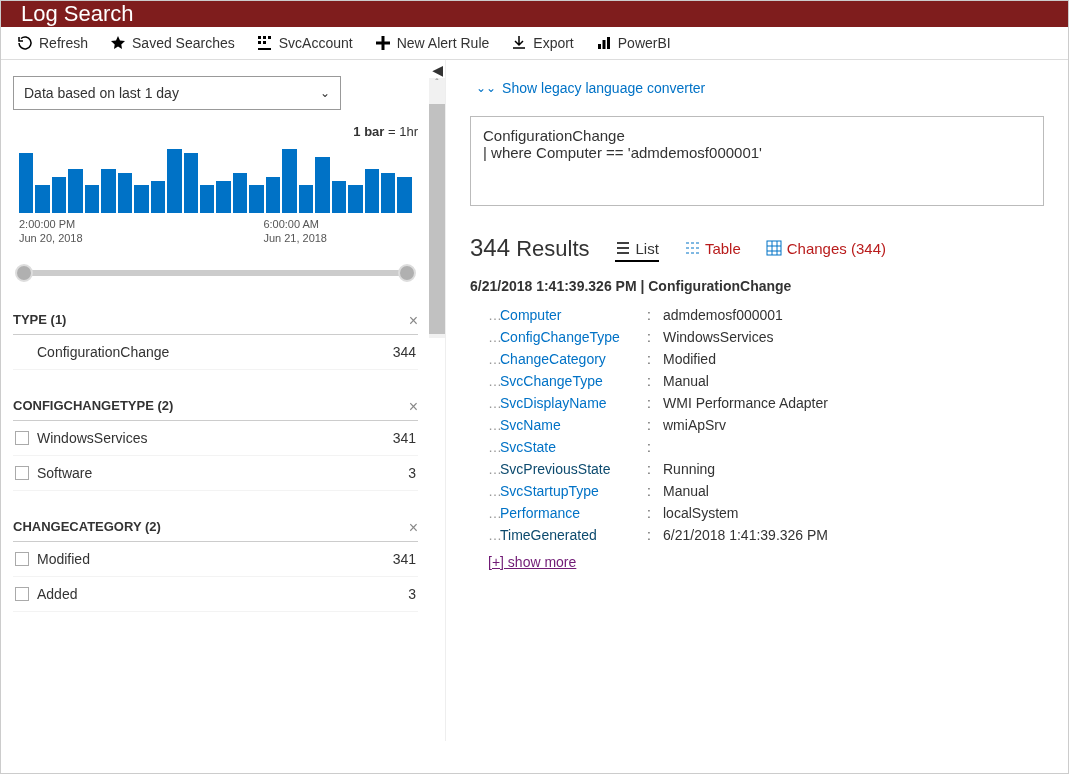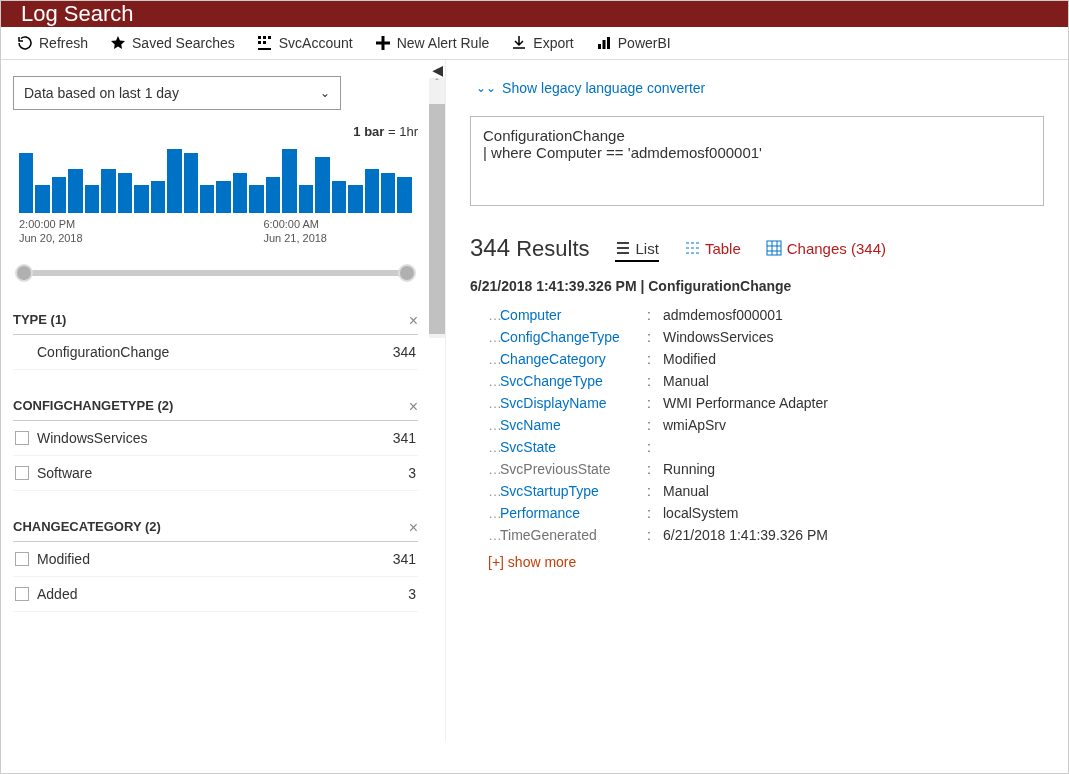--- a/index.html
+++ b/index.html
@@ -43,24 +43,24 @@
 .results-bar { display: flex; align-items: baseline; gap: 25px; margin-bottom: 16px; }
 .results-count { font-size: 22px; font-weight: 400; }
 .results-count b { font-size: 24px; font-weight: 400; }
 .view-tab { display: flex; align-items: center; gap: 5px; font-size: 15px; cursor: pointer; padding-bottom: 3px; }
 .view-tab.active { border-bottom: 2px solid #000; }
 .view-tab.link { color: #b91c1c; }
 .record-header { font-weight: 600; font-size: 14px; margin-bottom: 10px; }
 .field-row { display: flex; align-items: center; padding: 3px 0; font-size: 14px; }
 .field-row .dots { width: 22px; color: #999; padding-left: 18px; }
 .field-row .key { width: 155px; color: #0072c6; padding-left: 8px; cursor: pointer; }
-.field-row .key.dim { color: #737373; }
+.field-row .key.dim { color: #0c4a6e; }
 .field-row .colon { width: 12px; color: #666; }
 .field-row .val { flex: 1; color: #333; padding-left: 4px;}
-.show-more { color: #c2410c; cursor: pointer; font-size: 14px; margin-top: 8px; padding-left: 18px; }
+.show-more { color: #701a75; cursor: pointer; font-size: 14px; margin-top: 8px; padding-left: 18px; text-decoration: underline; }
 </style>
 </head>
 <body>
 
 <div class="header">
   <h1>Log Search</h1>
 </div>
 
 <div class="toolbar">
   <div class="toolbar-item">

